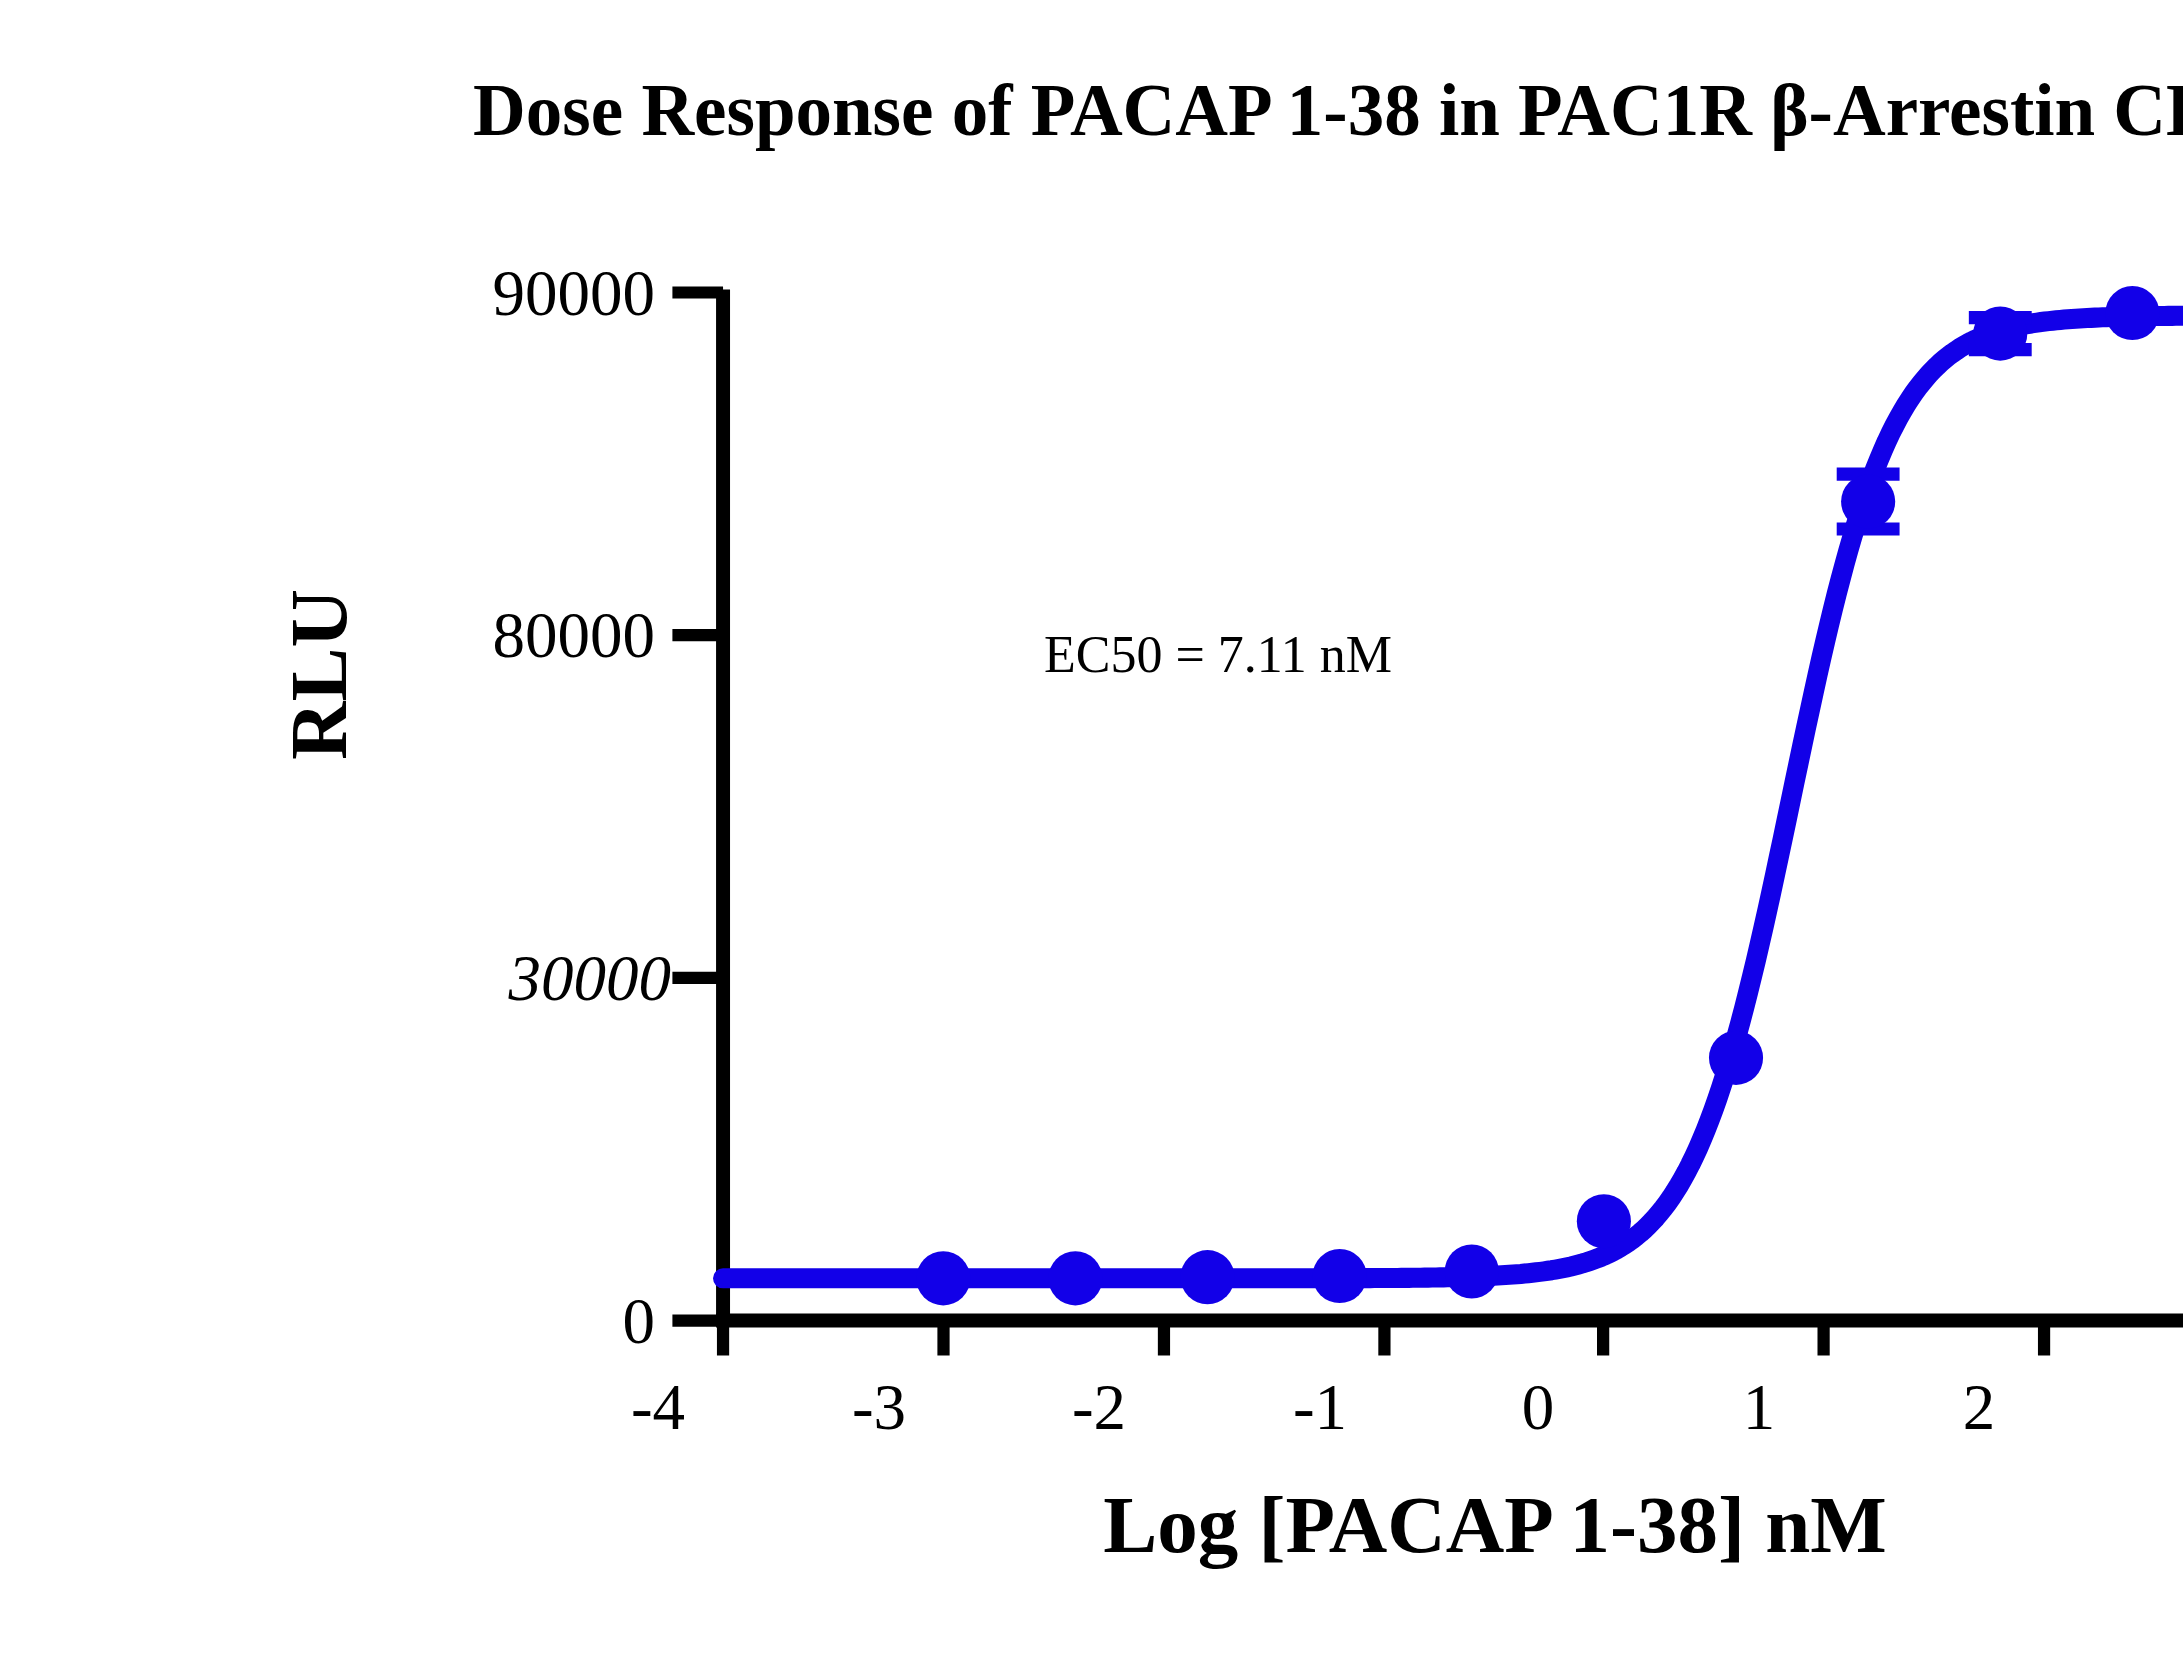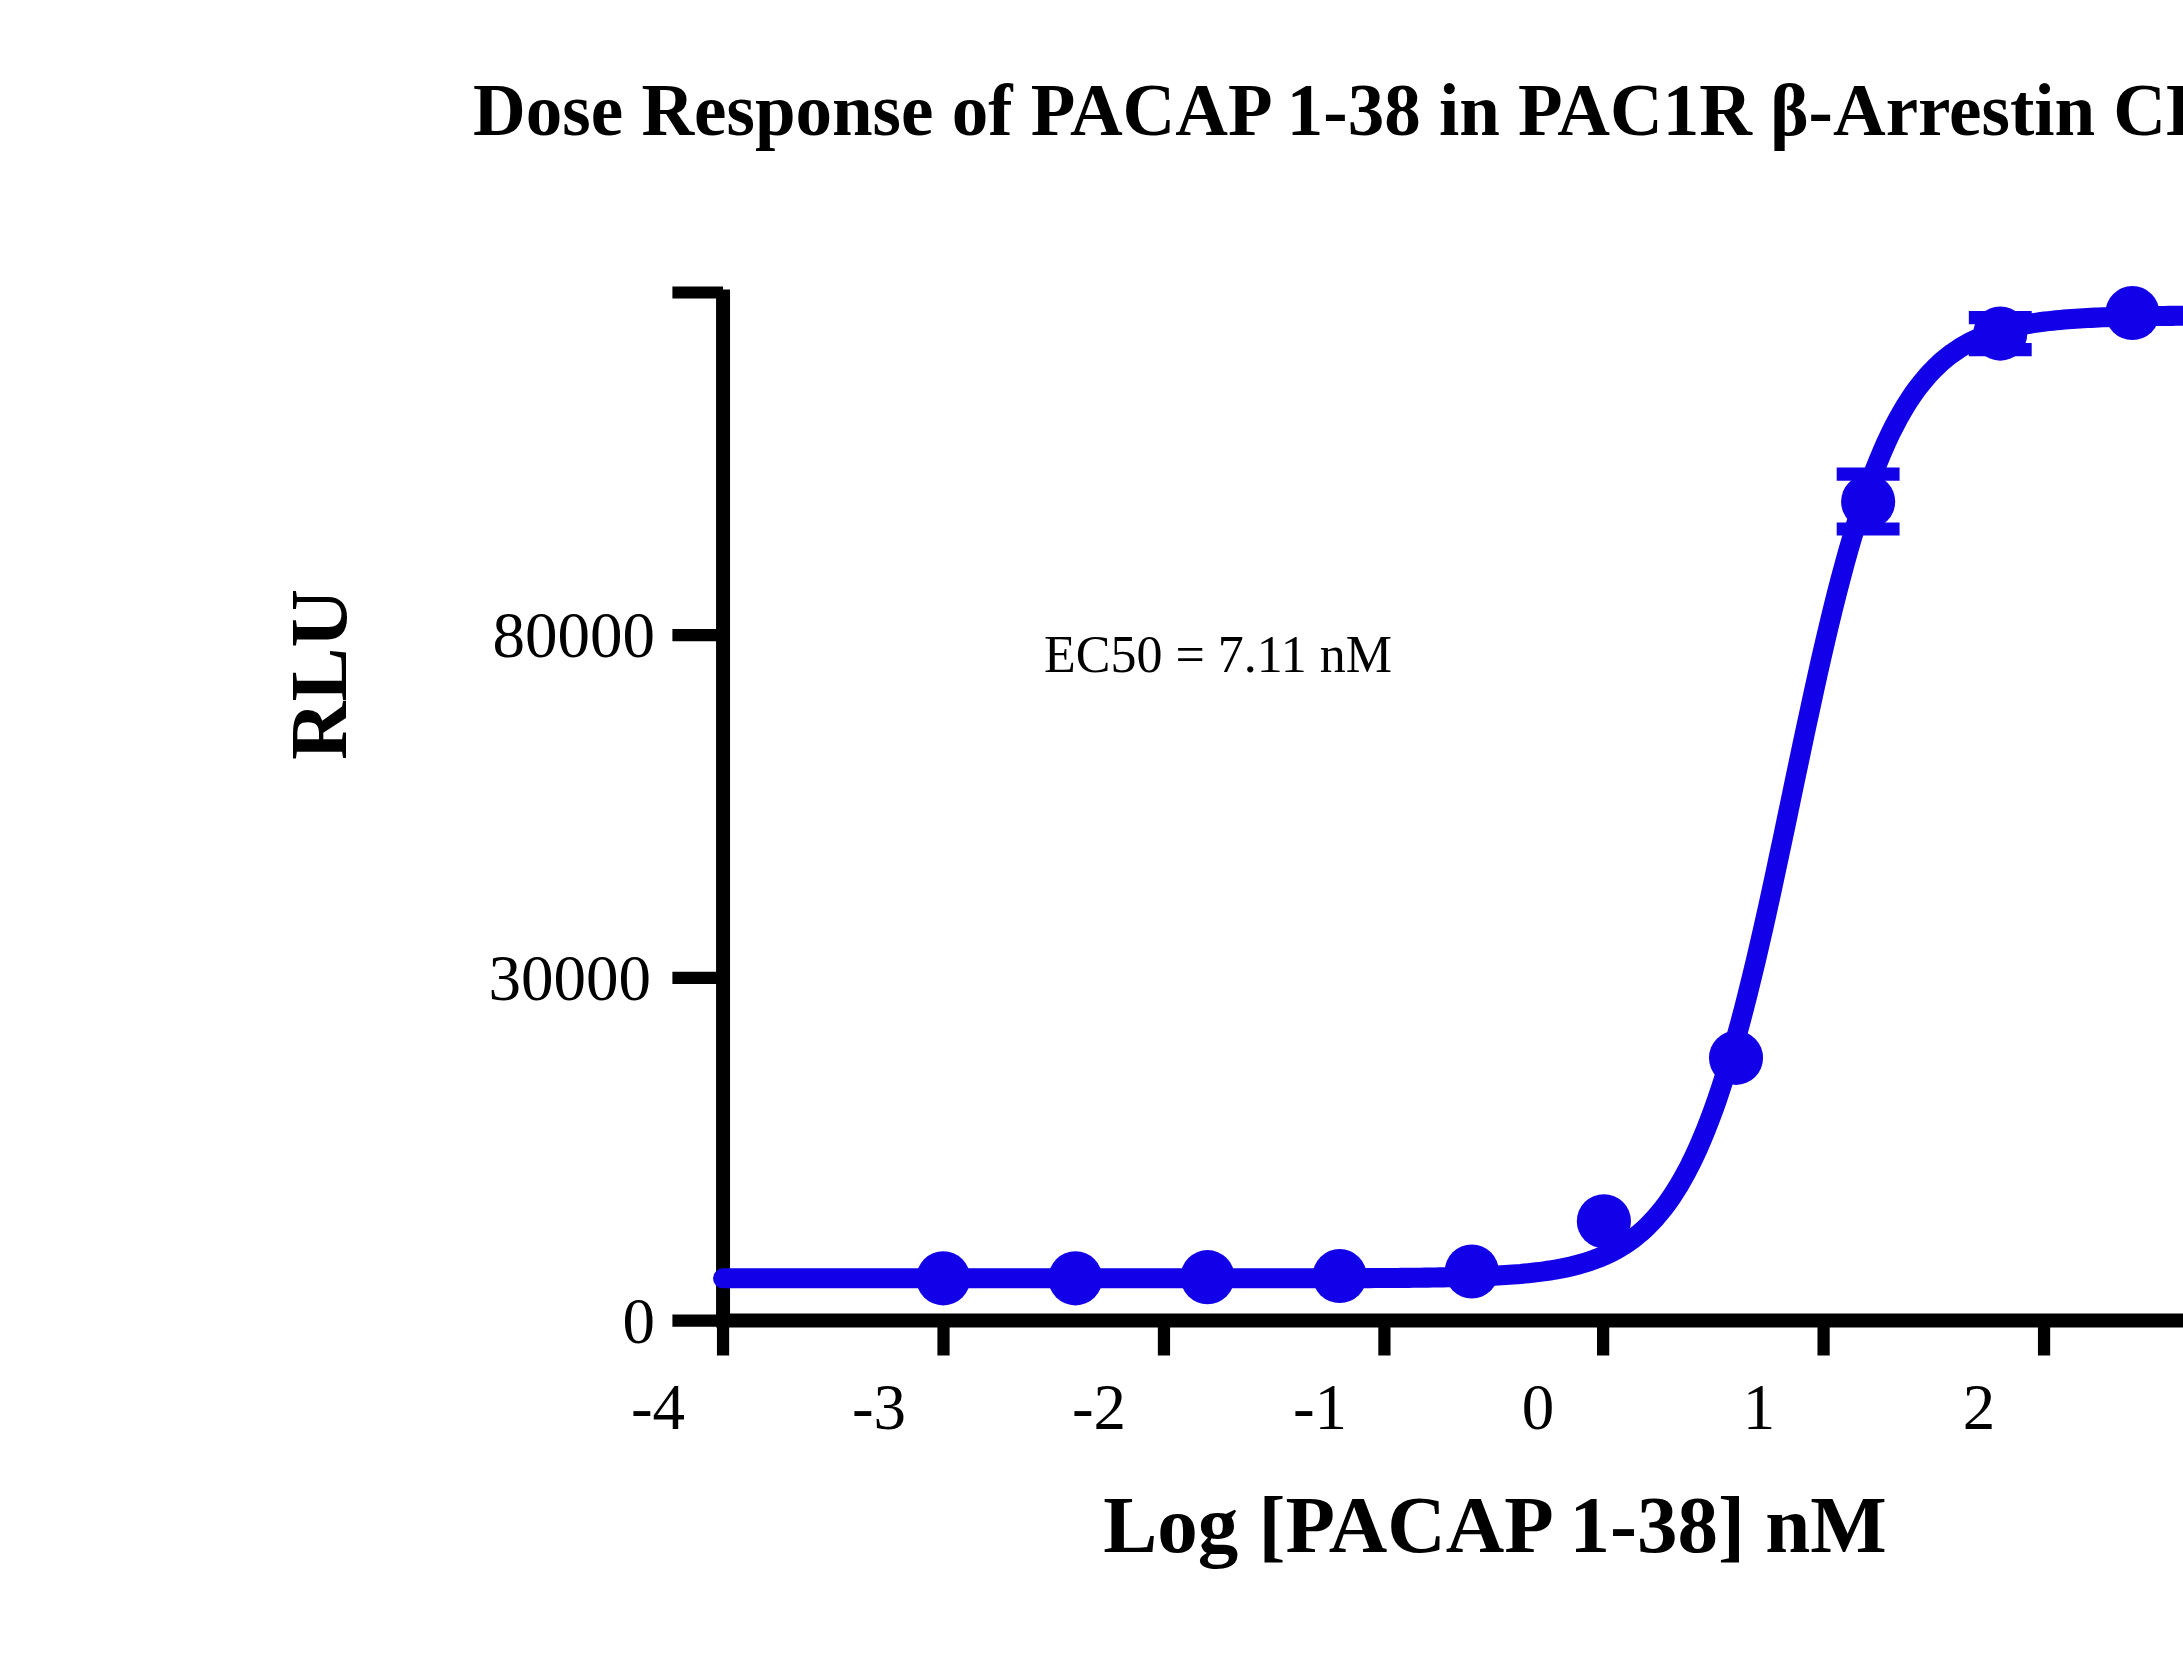--- a/index.html
+++ b/index.html
@@ -101,22 +101,23 @@
 <body>
 
 <div id="figure">
 
   <div id="chart-title">Dose Response of PACAP 1-38 in PAC1R β-Arrestin CHO（C3）</div>
 
   <div id="y-axis-title">RLU</div>
   <div id="x-axis-title">Log [PACAP 1-38] nM</div>
   <div id="ec50-annotation">EC50 = 7.11 nM</div>
 
+  <div class="axis-tick-label ytick-label" style="left:419px; top:293px; width:236px;">90000</div>
   <div class="axis-tick-label ytick-label" style="left:419px; top:635px; width:236px;">80000</div>
-  <div class="axis-tick-label ytick-label" style="left:415px; top:978px; width:236px;">30000</div>
+  <div class="axis-tick-label ytick-label" style="left:435px; top:978px; width:236px;font-style:italic;">30000</div>
   <div class="axis-tick-label ytick-label" style="left:419px; top:1321px; width:236px;">0</div>
 
   <div class="axis-tick-label xtick-label" style="left:723px; top:1375px; width:131px; margin-left:-65px;">-4</div>
   <div class="axis-tick-label xtick-label" style="left:944px; top:1375px; width:131px; margin-left:-65px;">-3</div>
   <div class="axis-tick-label xtick-label" style="left:1164px; top:1375px; width:131px; margin-left:-65px;">-2</div>
   <div class="axis-tick-label xtick-label" style="left:1385px; top:1375px; width:131px; margin-left:-65px;">-1</div>
   <div class="axis-tick-label xtick-label" style="left:1603px; top:1375px; width:131px; margin-left:-65px;">0</div>
   <div class="axis-tick-label xtick-label" style="left:1824px; top:1375px; width:131px; margin-left:-65px;">1</div>
   <div class="axis-tick-label xtick-label" style="left:2044px; top:1375px; width:131px; margin-left:-65px;">2</div>
   <div class="axis-tick-label xtick-label" style="left:2265px; top:1375px; width:131px; margin-left:-65px;">3</div>

